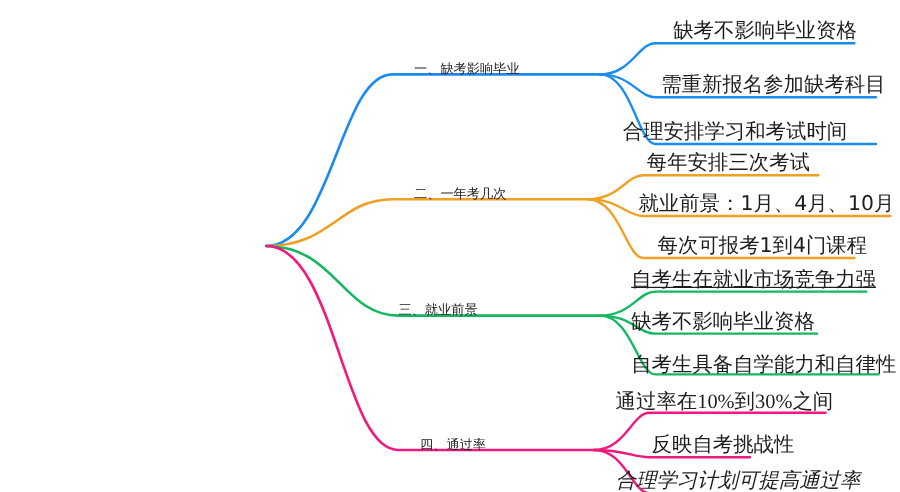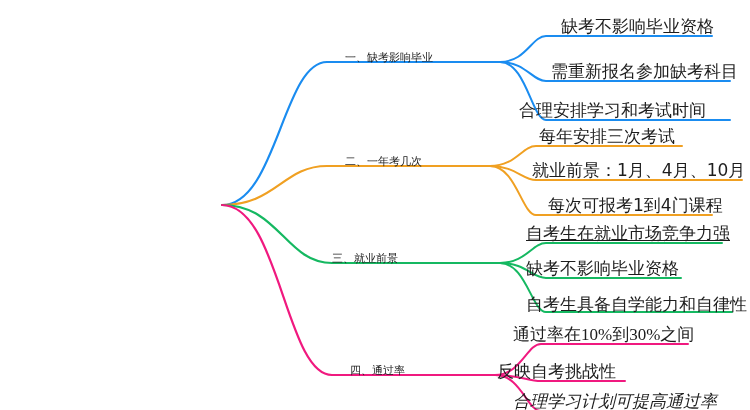--- a/index.html
+++ b/index.html
@@ -127,18 +127,18 @@
       <div class="node branch-node" style="left: 345px; top: 48px;">一、缺考影响毕业</div>
       <div class="node leaf-node" style="left: 539px; top: 127px;">每年安排三次考试</div>
       <div class="node leaf-node" style="left: 532px; top: 161px;">就业前景：1月、4月、10月</div>
       <div class="node leaf-node" style="left: 536px; top: 196px; margin-left: 12px;">每次可报考1到4门课程</div>
       <div class="node branch-node" style="left: 345px; top: 152px;">二、一年考几次</div>
       <div class="node leaf-node" style="left: 526px; top: 224px; text-decoration: underline;">自考生在就业市场竞争力强</div>
       <div class="node leaf-node" style="left: 526px; top: 259px;">缺考不影响毕业资格</div>
       <div class="node leaf-node" style="left: 526px; top: 295px;">自考生具备自学能力和自律性</div>
       <div class="node branch-node" style="left: 332px; top: 249px;">三、就业前景</div>
       <div class="node leaf-node" style="left: 513px; top: 325px; font-family: Liberation Serif, serif;">通过率在10%到30%之间</div>
-      <div class="node leaf-node" style="left: 497px; top: 362px;">反映自考挑战性</div>
+      <div class="node leaf-node" style="left: 543px; top: 362px;">反映自考挑战性</div>
       <div class="node leaf-node" style="left: 513px; top: 392px; font-style: italic;">合理学习计划可提高通过率</div>
       <div class="node branch-node" style="left: 350px; top: 361px;">四、通过率</div>
     </div>
 
 </div>
 
 </body></html>

